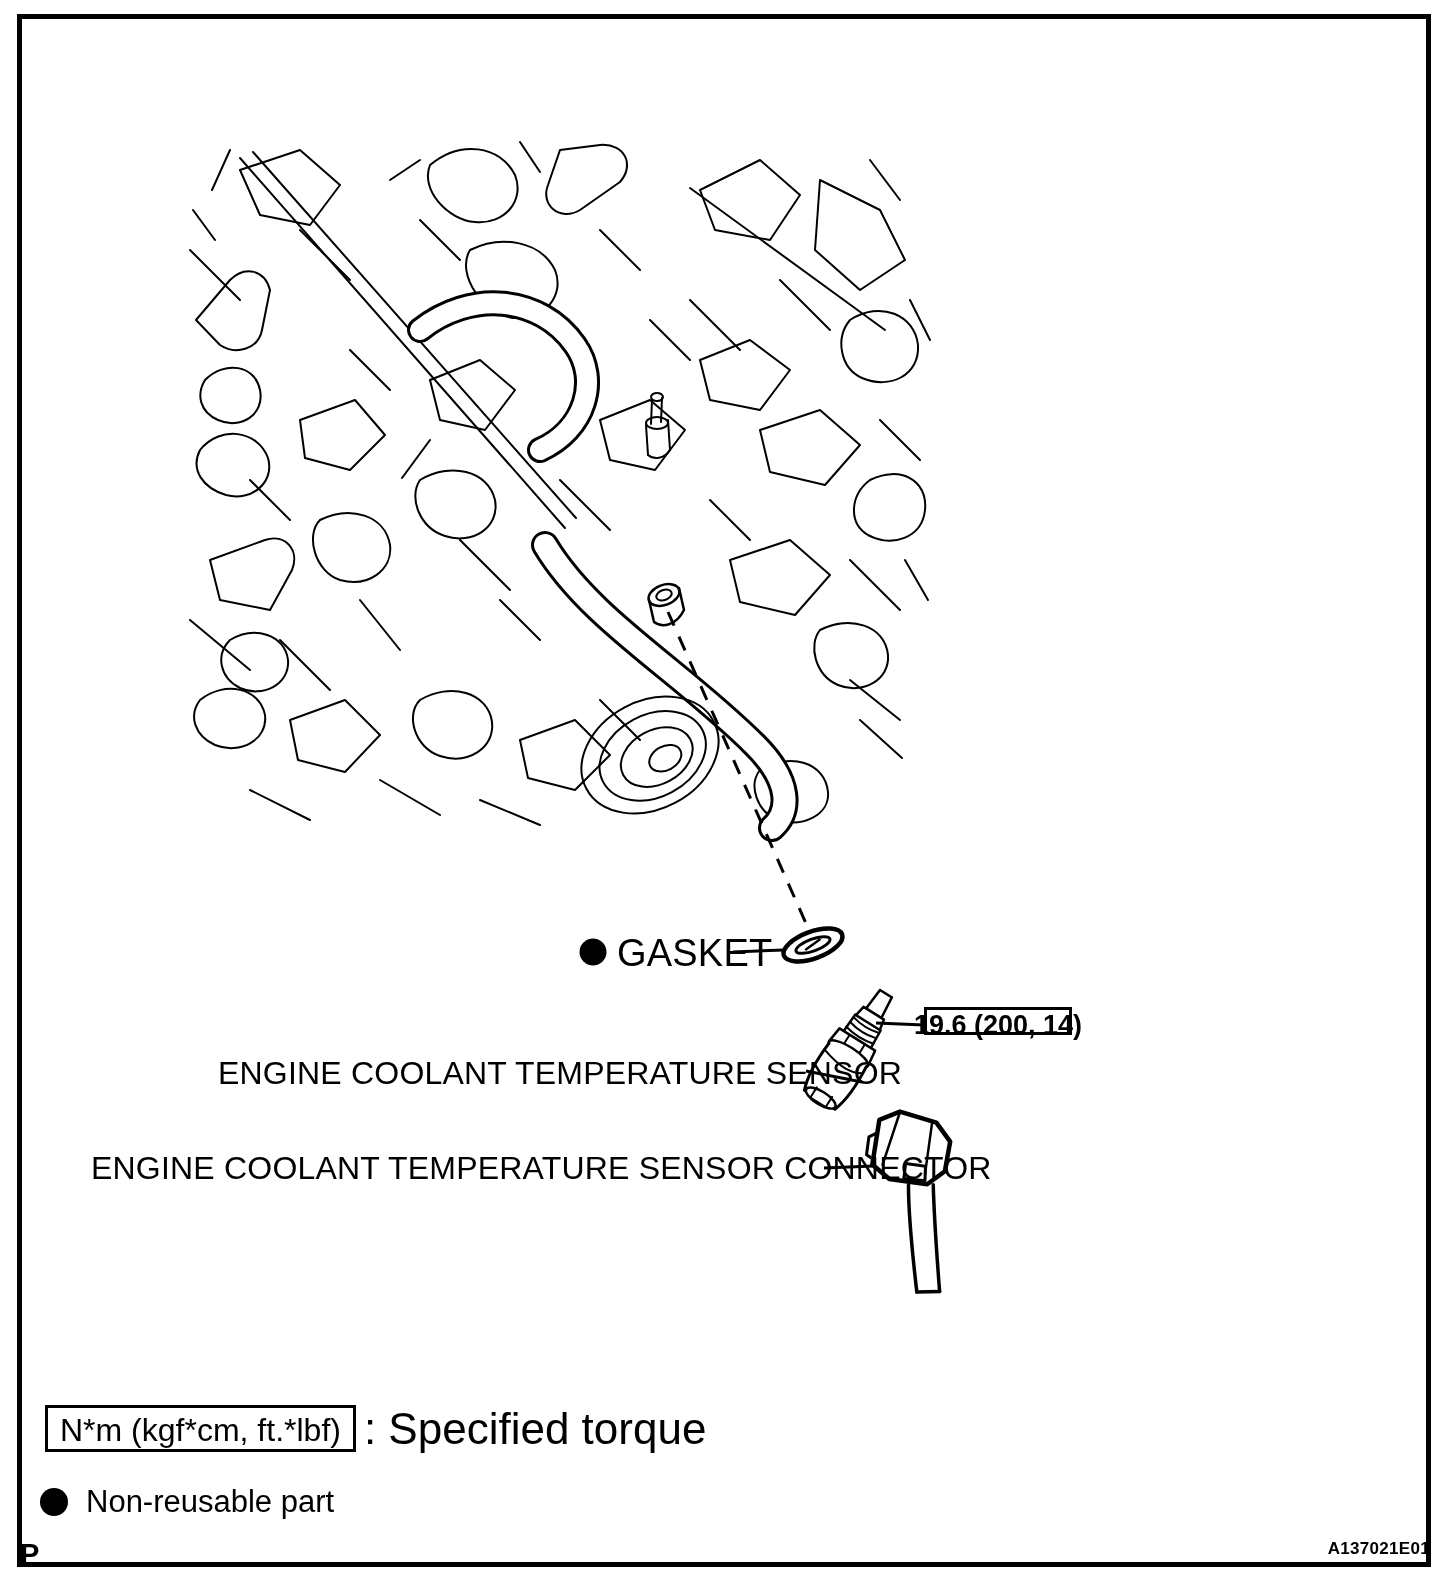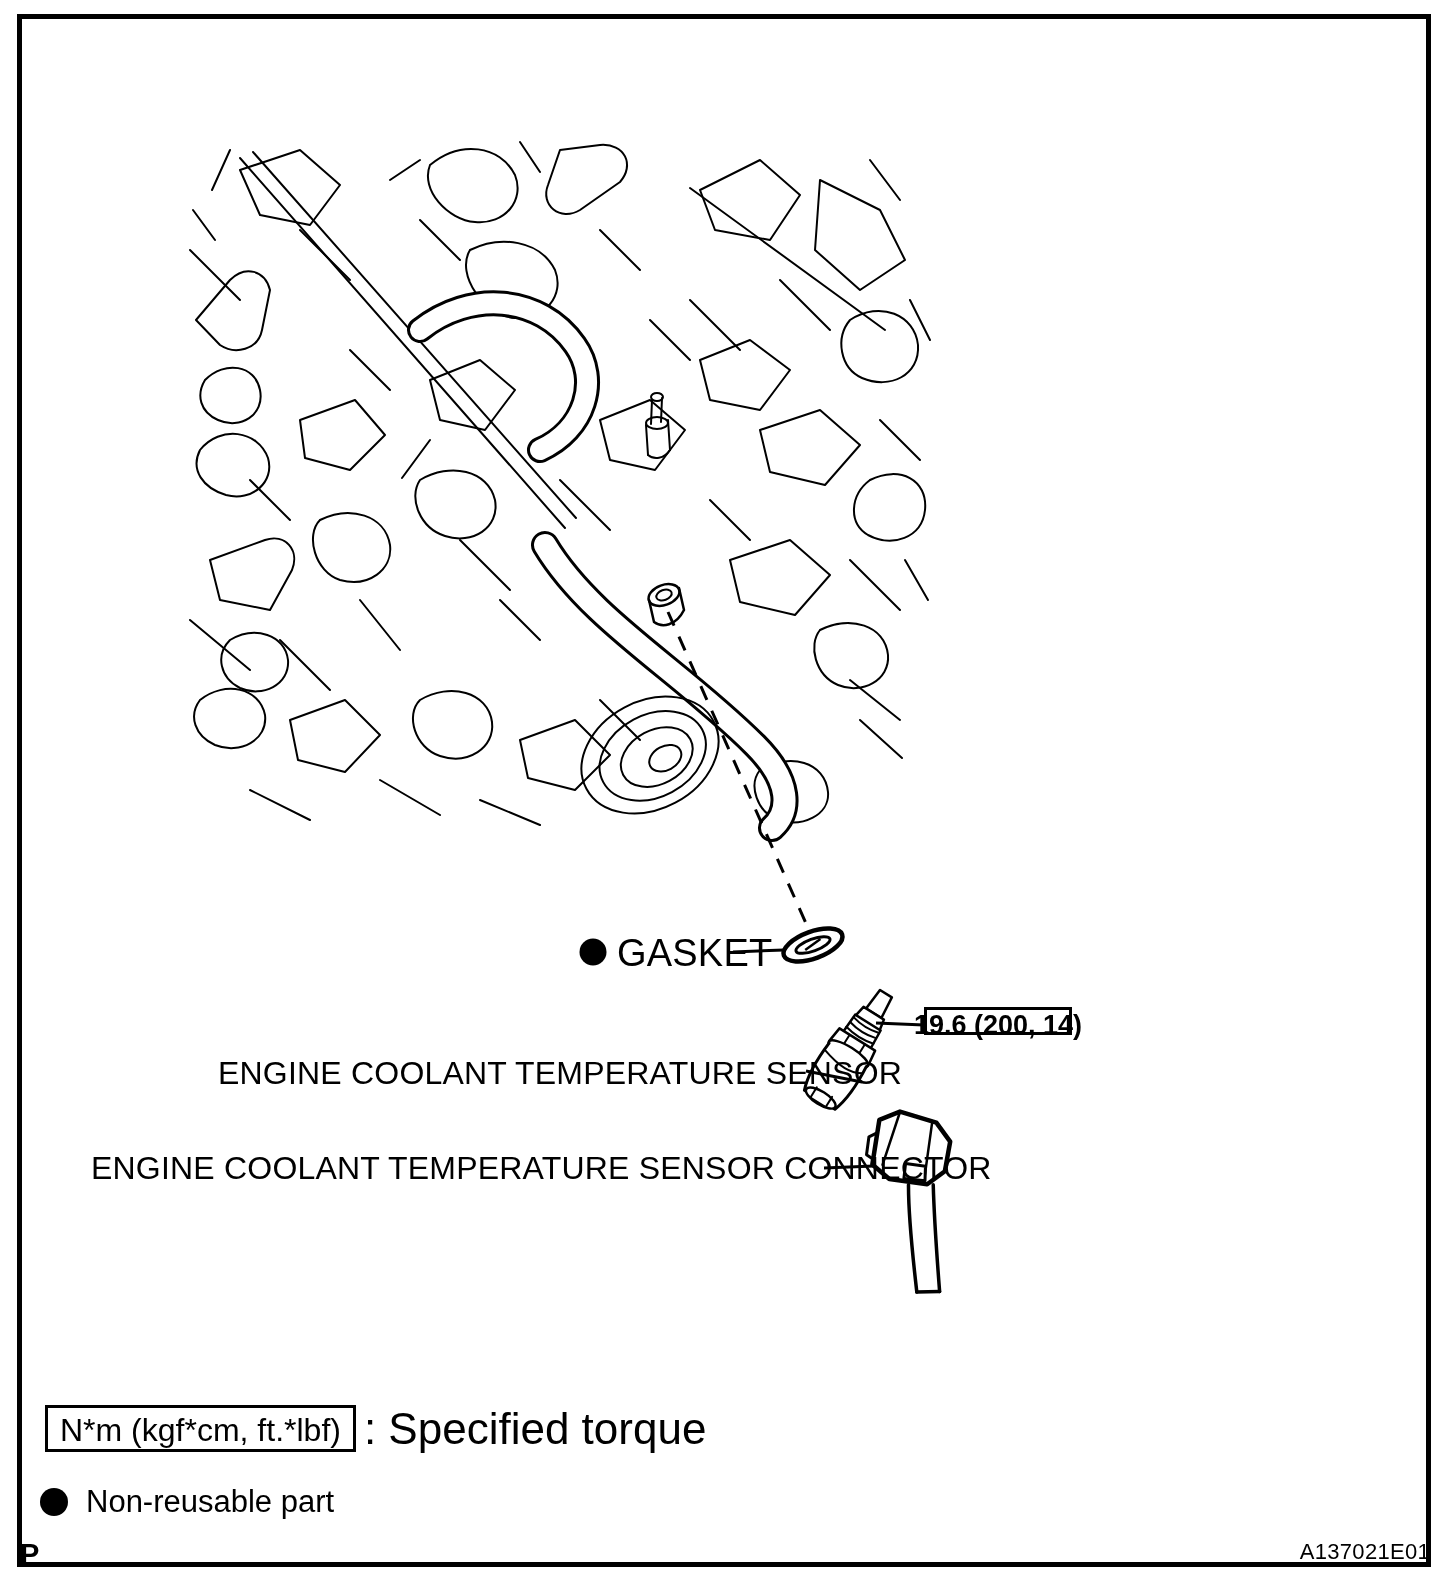--- a/index.html
+++ b/index.html
@@ -39,21 +39,21 @@
     left:40px;top:1479px;height:46px;
   }
   .legend-nonreusable .bullet{
     width:28px;height:28px;border-radius:50%;background:#000;flex:0 0 auto;
   }
   .legend-nonreusable .nr-text{font-size:31px;margin-left:18px;white-space:nowrap;text-align:center;}
   .page-marker{
     position:absolute;left:20px;top:1538px;font-size:29px;font-weight:bold;
   }
   .figure-code{
-    position:absolute;right:26px;top:1539px;font-size:22px;letter-spacing:0.3px;
+    position:absolute;right:26px;top:1539px;font-size:17px;letter-spacing:0.3px;font-weight:bold;
   }
 </style>
 </head>
 <body>
 
 <div class="frame"></div>
 
 <svg class="art" viewBox="0 0 1456 1588">
 
   <g fill="none" stroke="#000" stroke-width="2" stroke-linecap="round" stroke-linejoin="round">

